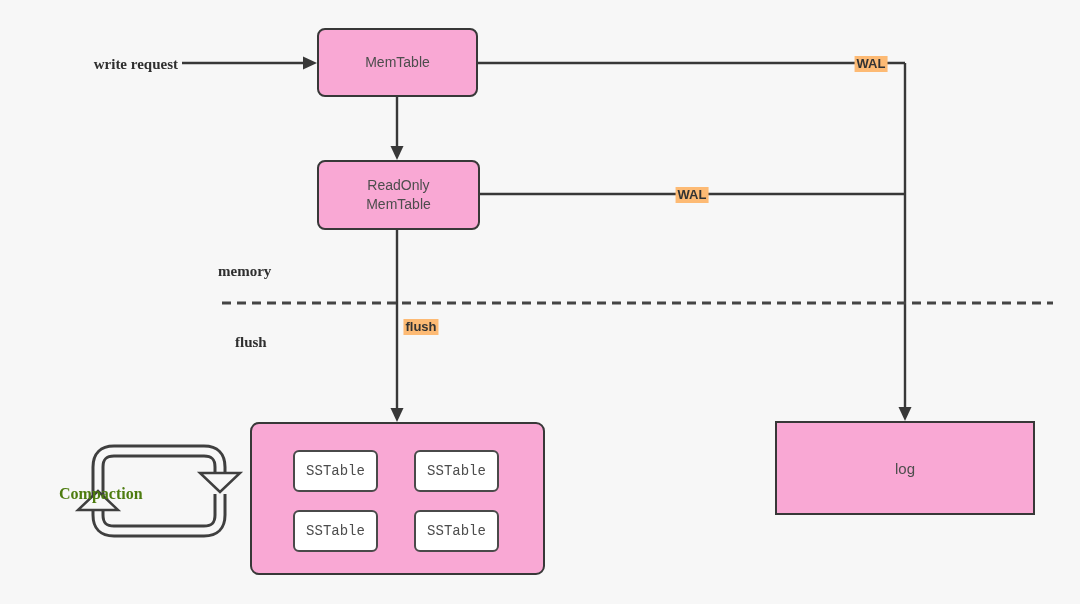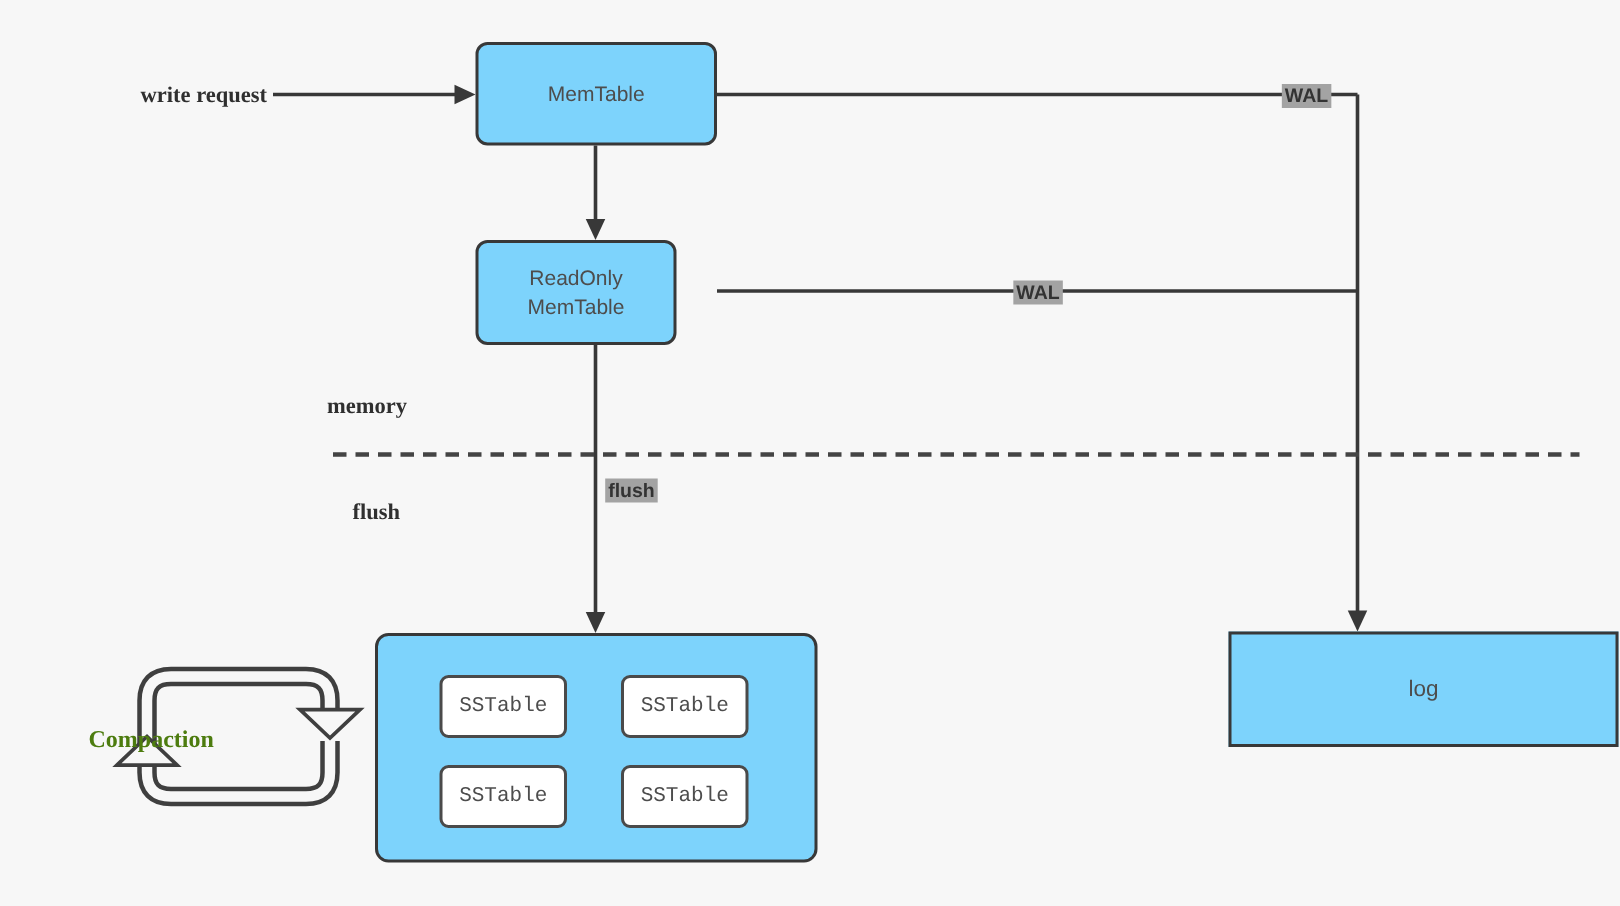--- a/index.html
+++ b/index.html
@@ -3,46 +3,46 @@
 <meta charset="utf-8">
 <style>
   html,body{margin:0;padding:0;}
   body{font-family:"Liberation Sans","DejaVu Sans",sans-serif;}
   .canvas{
     position:relative;width:1080px;height:604px;
     background:#f7f7f7;overflow:hidden;
   }
   .layer{position:absolute;left:0;top:0;width:1080px;height:604px;}
   .node{
-    position:absolute;background:#7dd3fc;border:2.5px solid #383838;
+    position:absolute;background:#f9a8d4;border:2.5px solid #383838;
     display:flex;align-items:center;justify-content:center;
     color:#4d4d4d;font-size:14px;line-height:19px;text-align:center;
     box-sizing:border-box;
   }
   .rounded{border-radius:8px;}
   .node-memtable{left:317px;top:28px;width:161px;height:69px;}
-  .node-readonly{left:317px;top:160px;width:134px;height:70px;white-space:pre-line;}
+  .node-readonly{left:317px;top:160px;width:163px;height:70px;white-space:pre-line;}
   .sst-container{left:250px;top:422px;width:295px;height:153px;border-radius:9px;}
   .sst{
     position:absolute;width:85px;height:42px;background:#ffffff;
     border:2px solid #4a4a4a;border-radius:6px;
     display:flex;align-items:center;justify-content:center;
     color:#4d4d4d;font-size:14px;box-sizing:border-box;font-family:Liberation Mono, monospace;
   }
   .sst1{left:41px;top:26px;} .sst2{left:162px;top:26px;}
   .sst3{left:41px;top:86px;} .sst4{left:162px;top:86px;}
-  .node-log{left:775px;top:421px;width:260px;height:77px;font-size:15px;border-radius:0;margin-left:44px;}
+  .node-log{left:775px;top:421px;width:260px;height:94px;font-size:15px;border-radius:0;}
   .lbl{position:absolute;color:#2f2f2f;white-space:nowrap;font-family:Liberation Serif, serif;}
   .lbl-bold{font-weight:700;font-size:15px;text-align:center;}
   .lbl-write{left:40px;top:56px;width:138px;text-align:right;}
   .lbl-memory{left:218px;top:263px;}
   .lbl-disk{left:235px;top:334px;}
   .tag{
     position:absolute;transform:translate(-50%,-50%);
-    background:#a3a3a3;color:#333333;font-size:13px;font-weight:600;
+    background:#fdba74;color:#333333;font-size:13px;font-weight:600;
     padding:0 2px;line-height:16px;
   }
   .tag-wal-top{left:871px;top:64px;}
   .tag-wal-mid{left:692px;top:195px;}
   .tag-flush{left:398px;top:327px;font-weight:700;margin-left:23px;}
   .compaction-svg{position:absolute;left:60px;top:430px;width:190px;height:115px;}
   .lbl-compaction{
     left:59px;top:485px;width:200px;text-align:left;
     font-weight:700;font-size:16px;color:#4d7c0f;
   }

